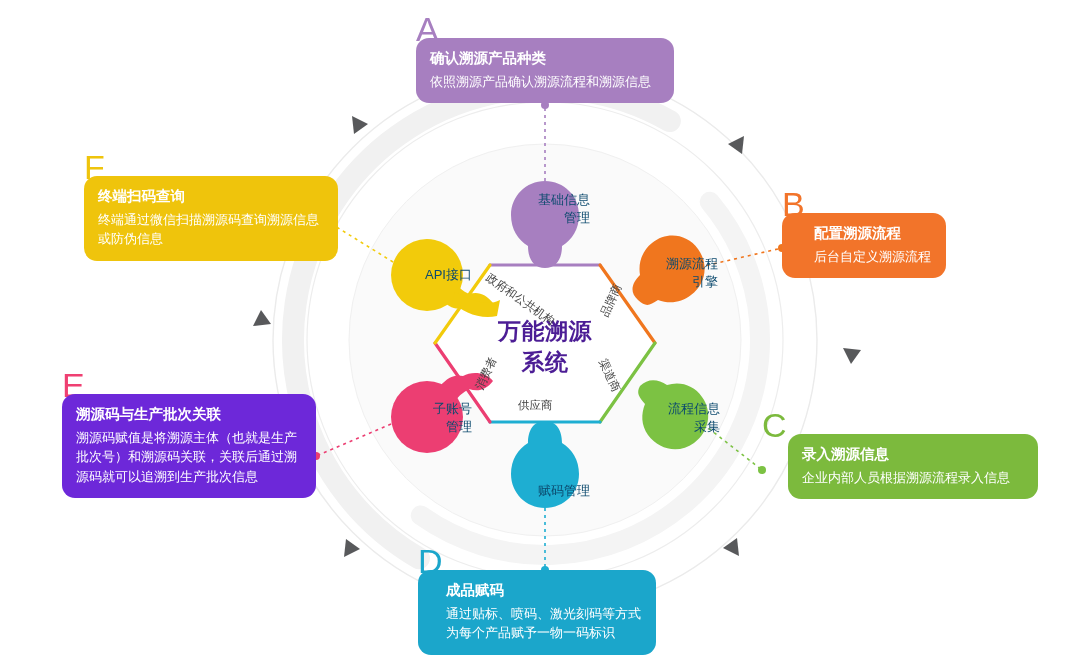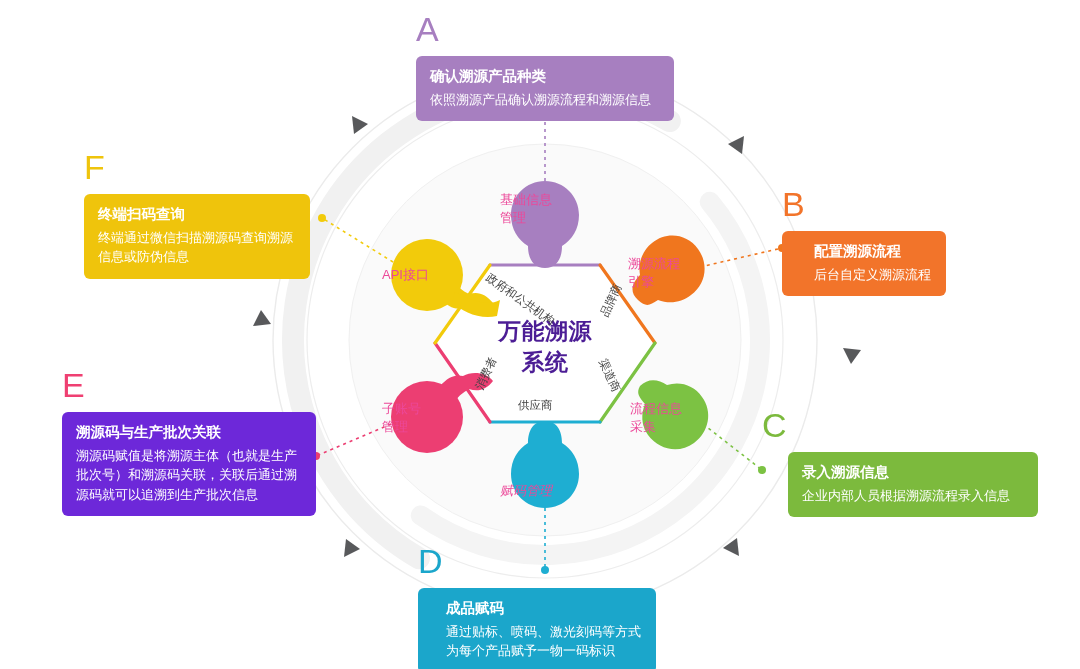--- a/index.html
+++ b/index.html
@@ -21,24 +21,23 @@
     position: absolute;
     left: 0; top: 0;
     width: 1080px; height: 669px;
     overflow: visible;
   }
 
   
   .callout {
     position: absolute;
     box-sizing: border-box;
-    border-radius: 6px;
+    border-radius: 13px;
     color: #ffffff;
     padding: 11px 14px 12px 14px;
-    margin-top: 18px;
   }
   .callout .c-title {
     font-size: 14.5px;
     font-weight: bold;
     line-height: 1.35;
     margin: 0 0 3px 0;
     white-space: nowrap;
   }
   .callout .c-desc {
     font-size: 13px;
@@ -63,30 +62,30 @@
 
   #box-c { left: 788px; top: 434px; width: 250px; }
   #ltr-c { left: 762px; top: 408px; }
 
   #box-d { left: 418px; top: 570px; width: 238px; }
   #ltr-d { left: 418px; top: 544px; }
 
   #box-e { left: 62px;  top: 394px; width: 254px; }
   #ltr-e { left: 62px;  top: 368px; }
 
-  #box-f { left: 84px;  top: 176px; width: 226px; }
+  #box-f { left: 84px;  top: 176px; width: 254px; }
   #ltr-f { left: 84px;  top: 150px; }
 
   
   .bubble-label {
     position: absolute;
-    color: #ec4899;
+    color: #0c4a6e;
     font-size: 13px;
     line-height: 1.35;
-    text-align: left;
+    text-align: right;
     width: 90px;
     pointer-events: none;
   }
   .hex-side-label {
     position: absolute;
     color: #444444;
     font-size: 11.5px;
     white-space: nowrap;
     transform-origin: 50% 50%;
   }
@@ -232,21 +231,21 @@
     <span>管理</span>
   </div>
   <div class="bubble-label" style="left:628px; top:255px;">
     <span>溯源流程</span><br>
     <span>引擎</span>
   </div>
   <div class="bubble-label" style="left:630px; top:400px;">
     <span>流程信息</span><br>
     <span>采集</span>
   </div>
-  <div class="bubble-label" style="left:500px; top:482px;font-style:italic;">
+  <div class="bubble-label" style="left:500px; top:482px;">
     <span>赋码管理</span>
   </div>
   <div class="bubble-label" style="left:382px; top:400px;">
     <span>子账号</span><br>
     <span>管理</span>
   </div>
   <div class="bubble-label" style="left:382px; top:266px;">
     <span>API接口</span>
   </div>
 

